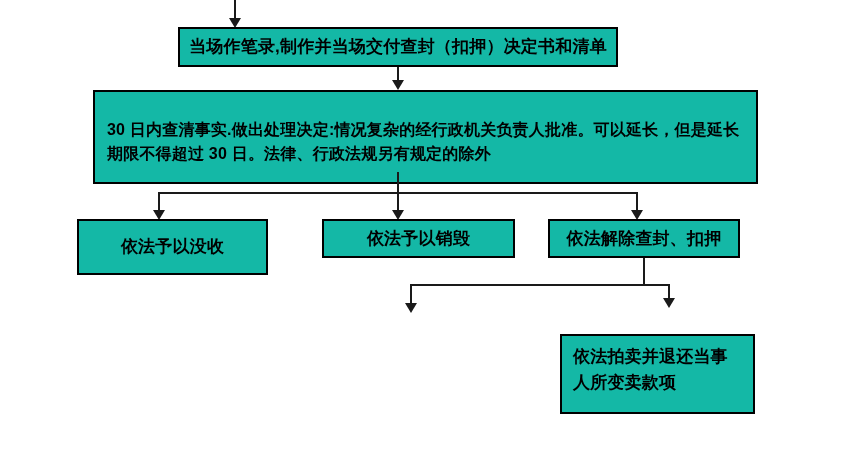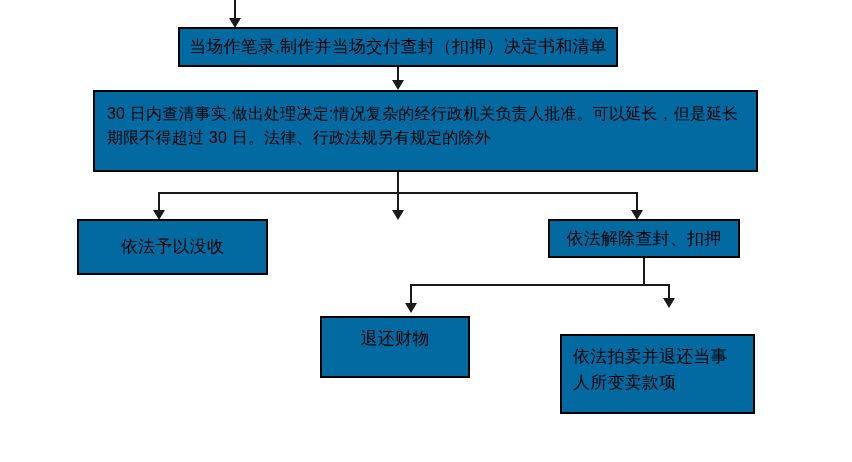--- a/index.html
+++ b/index.html
@@ -12,23 +12,23 @@
     width: 852px;
     height: 462px;
     background: #ffffff;
     font-family: "Liberation Sans", "DejaVu Sans", sans-serif;
     overflow: hidden;
   }
   .node {
     position: absolute;
     box-sizing: border-box;
     border: 2px solid #000000;
-    background: #0369a1;
+    background: #14b8a6;
     color: #000000;
-    font-weight: normal;
+    font-weight: bold;
     line-height: 1.5;
     letter-spacing: 0.2px;
   }
   .node .txt {
     display: block;
     white-space: pre-wrap;
   }
   
   .node.center {
     display: flex;
@@ -64,56 +64,56 @@
   <div class="edge v" style="left:234px; top:0px; height:22px;"></div>
   <div class="arrowhead" style="left:229px; top:18px;"></div>
 
   <div class="node center" style="left:178px; top:27px; width:440px; height:40px; font-size:17px;">
     <span class="txt">当场作笔录,制作并当场交付查封（扣押）决定书和清单</span>
   </div>
 
   <div class="edge v" style="left:397px; top:67px; height:15px;"></div>
   <div class="arrowhead" style="left:392px; top:80px;"></div>
 
-  <div class="node para" style="left:93px; top:90px; width:665px; height:82px; font-size:16px; padding:10px 12px 0 12px;">
+  <div class="node para" style="left:93px; top:90px; width:665px; height:94px; font-size:16px; padding:26px 12px 0 12px;">
     <span class="txt">30 日内查清事实.做出处理决定:情况复杂的经行政机关负责人批准。可以延长，但是延长期限不得超过 30 日。法律、行政法规另有规定的除外</span>
   </div>
 
   <div class="edge v" style="left:397px; top:172px; height:22px;"></div>
 
   <div class="edge h" style="left:158px; top:192px; width:480px;"></div>
 
   <div class="edge v" style="left:158px; top:192px; height:23px;"></div>
   <div class="arrowhead" style="left:153px; top:210px;"></div>
 
   <div class="edge v" style="left:397px; top:192px; height:23px;"></div>
   <div class="arrowhead" style="left:392px; top:210px;"></div>
 
   <div class="edge v" style="left:636px; top:192px; height:23px;"></div>
   <div class="arrowhead" style="left:631px; top:210px;"></div>
 
   <div class="node center" style="left:77px; top:219px; width:191px; height:56px; font-size:17px;">
     <span class="txt">依法予以没收</span>
   </div>
 
+  <div class="node center" style="left:322px; top:219px; width:193px; height:39px; font-size:17px;">
+    <span class="txt">依法予以销毁</span>
+  </div>
 
   <div class="node center" style="left:548px; top:219px; width:192px; height:39px; font-size:17px;text-align:center;">
     <span class="txt">依法解除查封、扣押</span>
   </div>
 
   <div class="edge v" style="left:643px; top:258px; height:28px;"></div>
   <div class="edge h" style="left:410px; top:284px; width:260px;"></div>
 
   <div class="edge v" style="left:410px; top:284px; height:23px;"></div>
   <div class="arrowhead" style="left:405px; top:303px;"></div>
 
   <div class="edge v" style="left:668px; top:284px; height:17px;"></div>
   <div class="arrowhead" style="left:663px; top:298px;"></div>
 
-  <div class="node para" style="left:320px; top:316px; width:150px; height:62px; font-size:17px; padding:8px 10px 0 10px; text-align:center;">
-    <span class="txt">退还财物</span>
-  </div>
 
   <div class="node para" style="left:560px; top:310px; width:195px; height:80px; font-size:17px; padding:8px 11px 0 11px;margin-top:24px;">
     <span class="txt">依法拍卖并退还当事人所变卖款项</span>
   </div>
 
 </div>
 
 </body></html>

